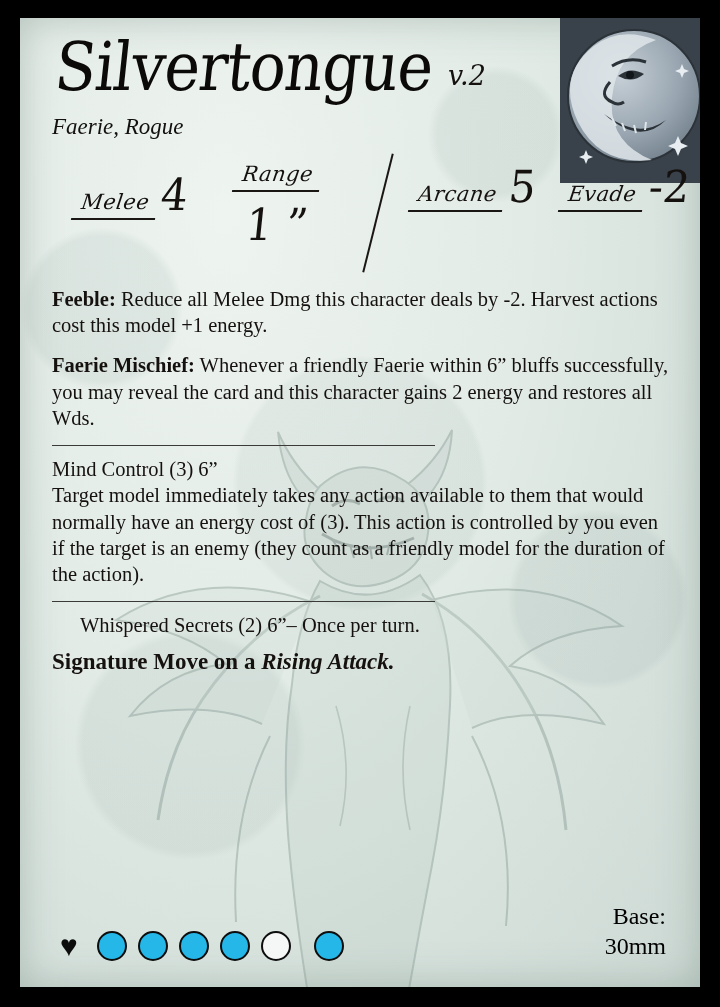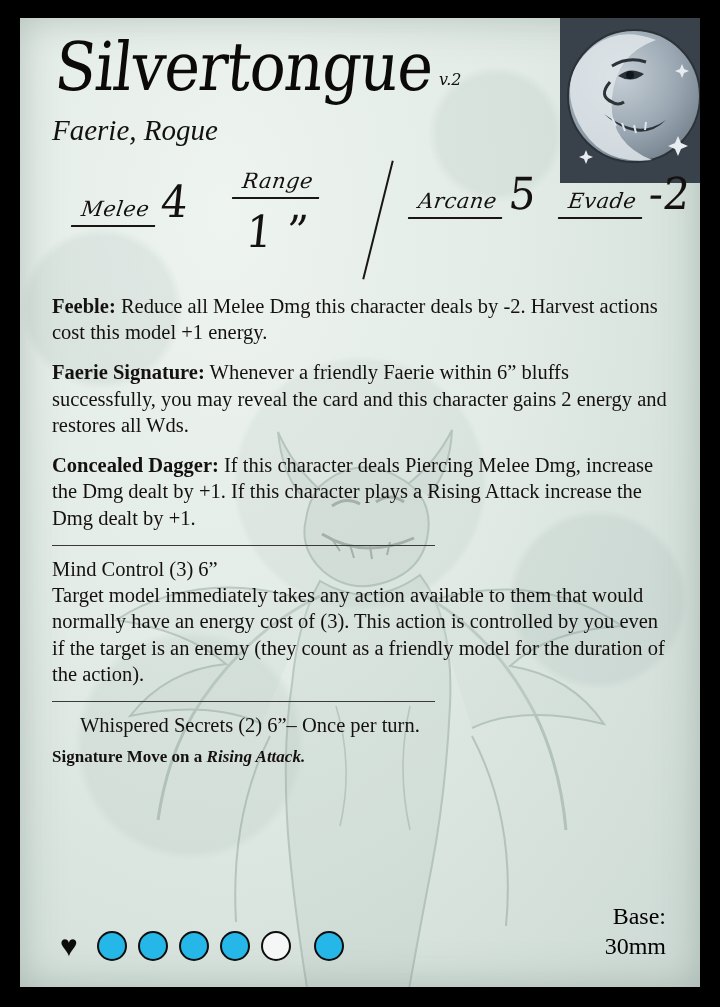--- a/index.html
+++ b/index.html
@@ -83,29 +83,29 @@
     font-weight: 400;
     letter-spacing: -1px;
     color: #0b0a09;
     display: inline-block;
     transform: skewX(-6deg) scaleY(1.12);
     transform-origin: left bottom;
   }
   .version {
     font-family: "DejaVu Serif", serif;
     font-style: italic;
-    font-size: 16px;
-    margin-left: 10px;
+    font-size: 27px;
+    margin-left: 19px;
     position: relative;
     top: -6px;
   }
   .subtitle {
     font-family: "Liberation Serif", serif;
     font-style: italic;
-    font-size: 29px;
+    font-size: 23px;
     margin-top: 14px;
     color: #13110f;
   }
 
   
   #stats {
     margin-top: 22px;
     position: relative;
     height: 110px;
   }
@@ -162,21 +162,21 @@
     border-top: 1.5px solid #3a3a38;
     width: 62%;
     margin: 12px 0 10px 0;
   }
 
   .ability-title {
     font-weight: normal;
   }
 
   .sig {
-    font-size: 17px;
+    font-size: 23px;
     margin-top: 8px;
   }
   .sig b { font-weight: bold; }
   .sig i { font-style: italic; font-weight: bold; }
 
   .x-box {
     display: inline-block;
     background: #ee2f8e;
     color: #fff;
     font-weight: bold;
@@ -323,26 +323,23 @@
         </div>
       </div>
 
       <div id="rules">
 
         <div class="rule">
           <b>Feeble</b><b>:</b><span> Reduce all Melee Dmg this character deals by -2. Harvest actions cost this model +1 energy.</span>
         </div>
 
         <div class="rule">
-          <b>Faerie Signature:</b><span> Whenever a friendly Faerie within 6” bluffs successfully, you may reveal the card and this character gains 2 energy and restores all Wds.</span>
-        </div>
-
-        <div class="rule">
-          <b>Concealed Dagger</b><b>:</b><span> If this character deals Piercing Melee Dmg, increase the Dmg dealt by +1. If this character plays a Rising Attack increase the Dmg dealt by +1.</span>
-        </div>
+          <b>Faerie Mischief:</b><span> Whenever a friendly Faerie within 6” bluffs successfully, you may reveal the card and this character gains 2 energy and restores all Wds.</span>
+        </div>
+
 
         <hr class="sep">
 
         <div class="rule">
           <div class="ability-title">Mind Control (3) 6”</div>
           <div>Target model immediately takes any action available to them that would normally have an energy cost of (3). This action is controlled by you even if the target is an enemy (they count as a friendly model for the duration of the action).</div>
         </div>
 
         <hr class="sep">
 

